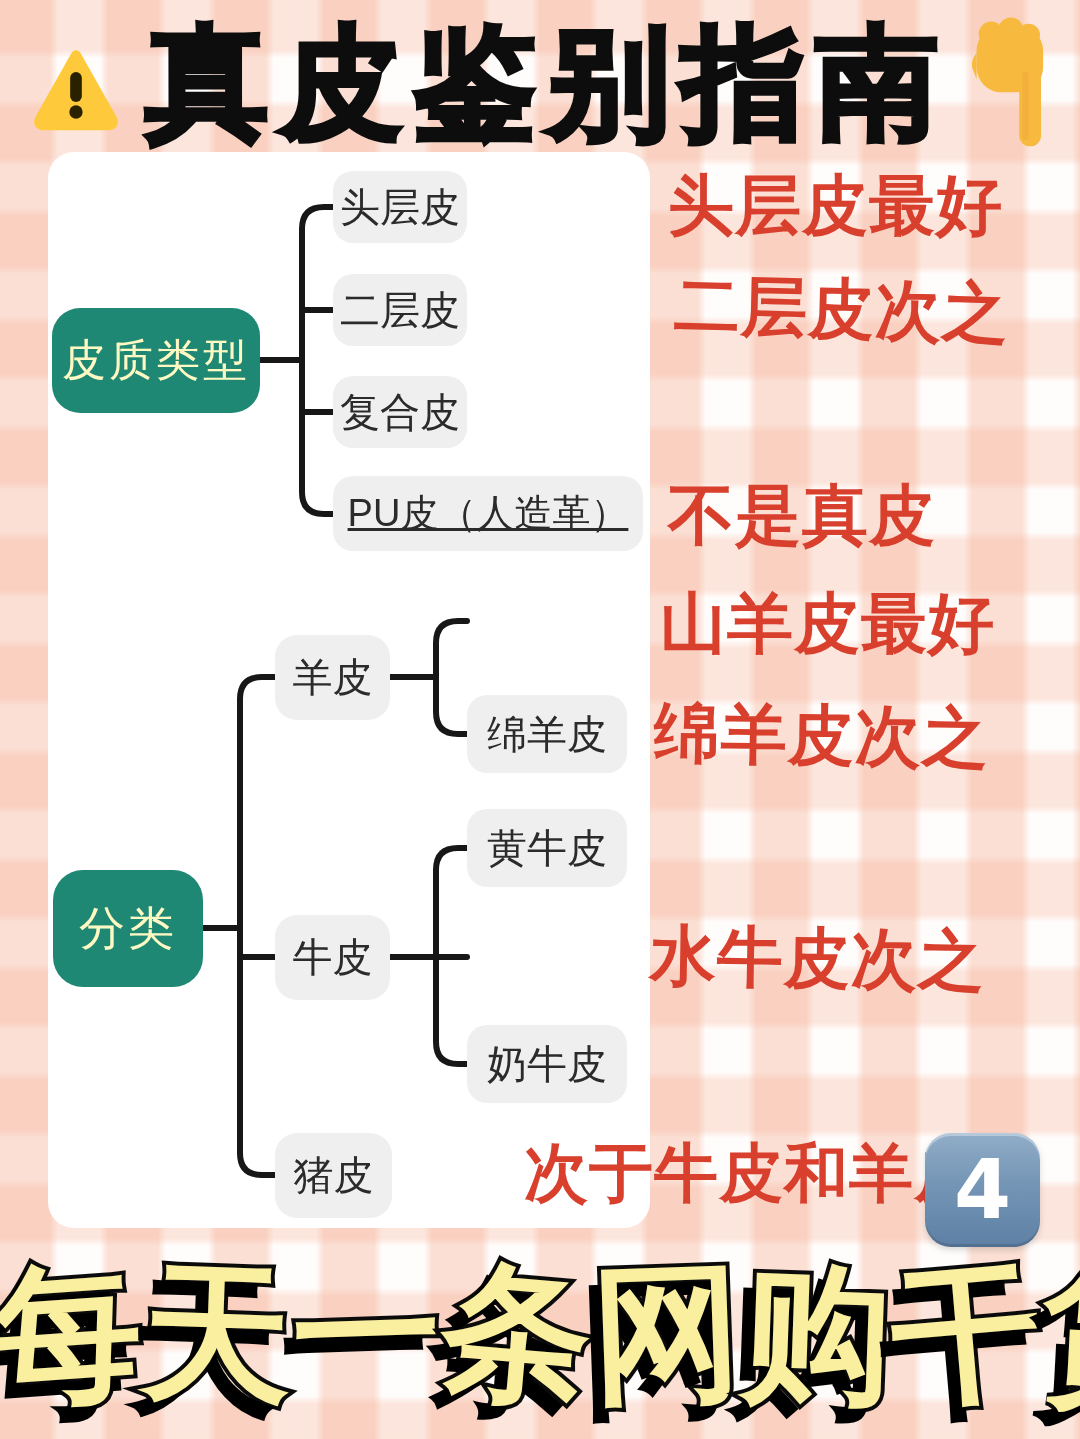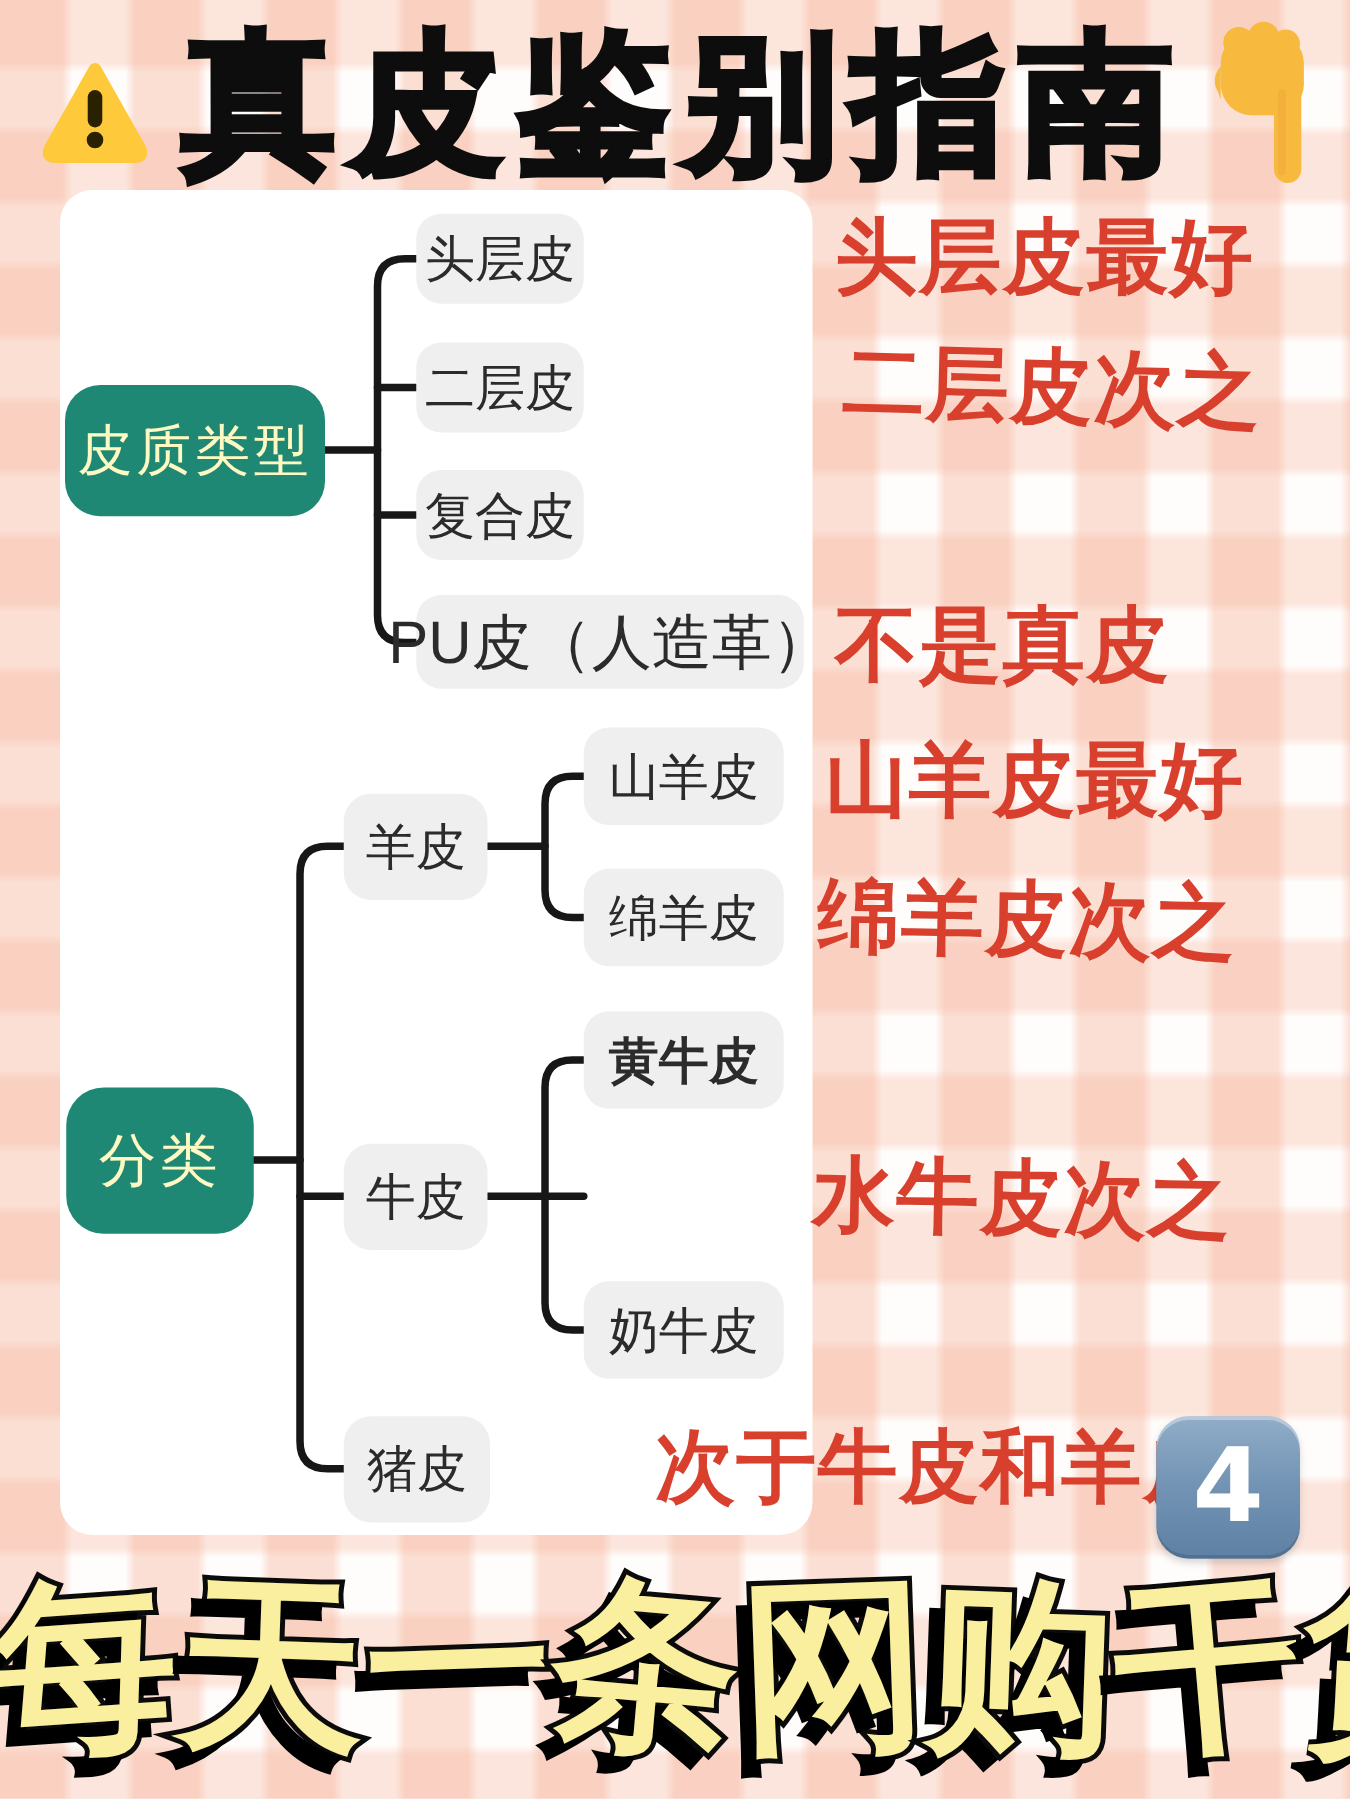--- a/index.html
+++ b/index.html
@@ -35,27 +35,27 @@
     position:absolute;display:flex;align-items:center;justify-content:center;
     box-sizing:border-box;white-space:nowrap;z-index:3;
   }
   .gbox{background:#efeff0;border-radius:20px;color:#2b2b2b;font-weight:500;font-size:40px;}
   .troot{background:#1e8874;border-radius:28px;color:#fef9c3;font-weight:500;font-size:44px;letter-spacing:3px;}
   #n-root1{left:52px;top:308px;width:208px;height:105px;}
   #n-root2{left:53px;top:870px;width:150px;height:117px;font-size:46px;border-radius:30px;}
   #n-t1{left:333px;top:171px;width:134px;height:72px;}
   #n-t2{left:333px;top:274px;width:134px;height:72px;}
   #n-t3{left:333px;top:376px;width:134px;height:72px;}
-  #n-t4{left:333px;top:476px;width:310px;height:75px;font-size:48px;}
+  #n-t4{left:333px;top:476px;width:310px;height:75px;font-size:38px;text-decoration:underline;}
   #n-sheep{left:275px;top:635px;width:115px;height:85px;border-radius:22px;}
   #n-cow{left:275px;top:915px;width:115px;height:85px;border-radius:22px;}
   #n-pig{left:275px;top:1133px;width:117px;height:85px;border-radius:22px;}
   #n-goat{left:467px;top:582px;width:160px;height:78px;}
   #n-lamb{left:467px;top:695px;width:160px;height:78px;}
-  #n-yellow{left:467px;top:809px;width:160px;height:78px;font-weight:bold;}
+  #n-yellow{left:467px;top:809px;width:160px;height:78px;}
   #n-buffalo{left:467px;top:918px;width:160px;height:78px;}
   #n-dairy{left:467px;top:1025px;width:160px;height:78px;}
   
   .ann{
     position:absolute;color:#d8402d;font-weight:800;font-size:66px;line-height:1;
     white-space:nowrap;letter-spacing:1px;z-index:3;
   }
   #a1{left:668px;top:172px;}
   #a2{left:674px;top:276px;transform:rotate(1.5deg);}
   #a3{left:668px;top:482px;}
@@ -146,21 +146,20 @@
   </svg>
 
   <div class="node troot" id="n-root1">皮质类型</div>
   <div class="node gbox" id="n-t1">头层皮</div>
   <div class="node gbox" id="n-t2">二层皮</div>
   <div class="node gbox" id="n-t3">复合皮</div>
   <div class="node gbox" id="n-t4">PU皮（人造革）</div>
 
   <div class="node troot" id="n-root2">分类</div>
   <div class="node gbox" id="n-sheep">羊皮</div>
-  <div class="node gbox" id="n-goat">山羊皮</div>
   <div class="node gbox" id="n-lamb">绵羊皮</div>
   <div class="node gbox" id="n-cow">牛皮</div>
   <div class="node gbox" id="n-yellow">黄牛皮</div>
   <div class="node gbox" id="n-dairy">奶牛皮</div>
   <div class="node gbox" id="n-pig">猪皮</div>
 
   <div class="ann" id="a1">头层皮最好</div>
   <div class="ann" id="a2">二层皮次之</div>
   <div class="ann" id="a3">不是真皮</div>
   <div class="ann" id="a4">山羊皮最好</div>

